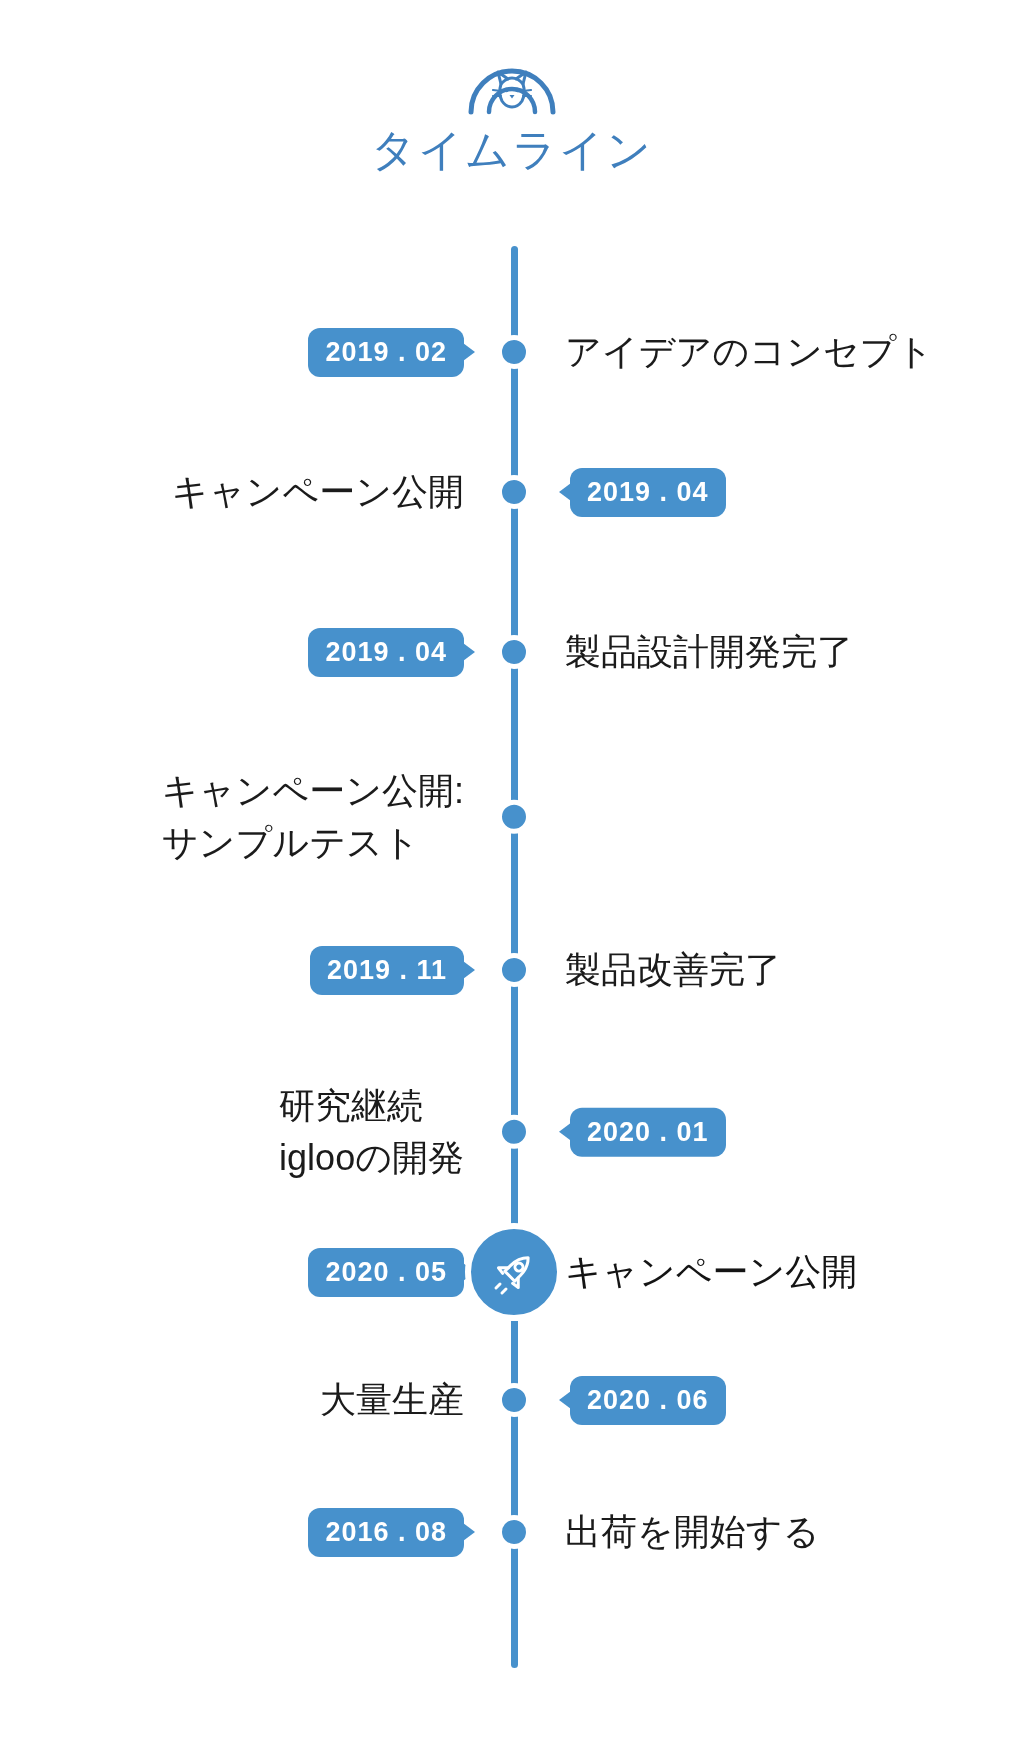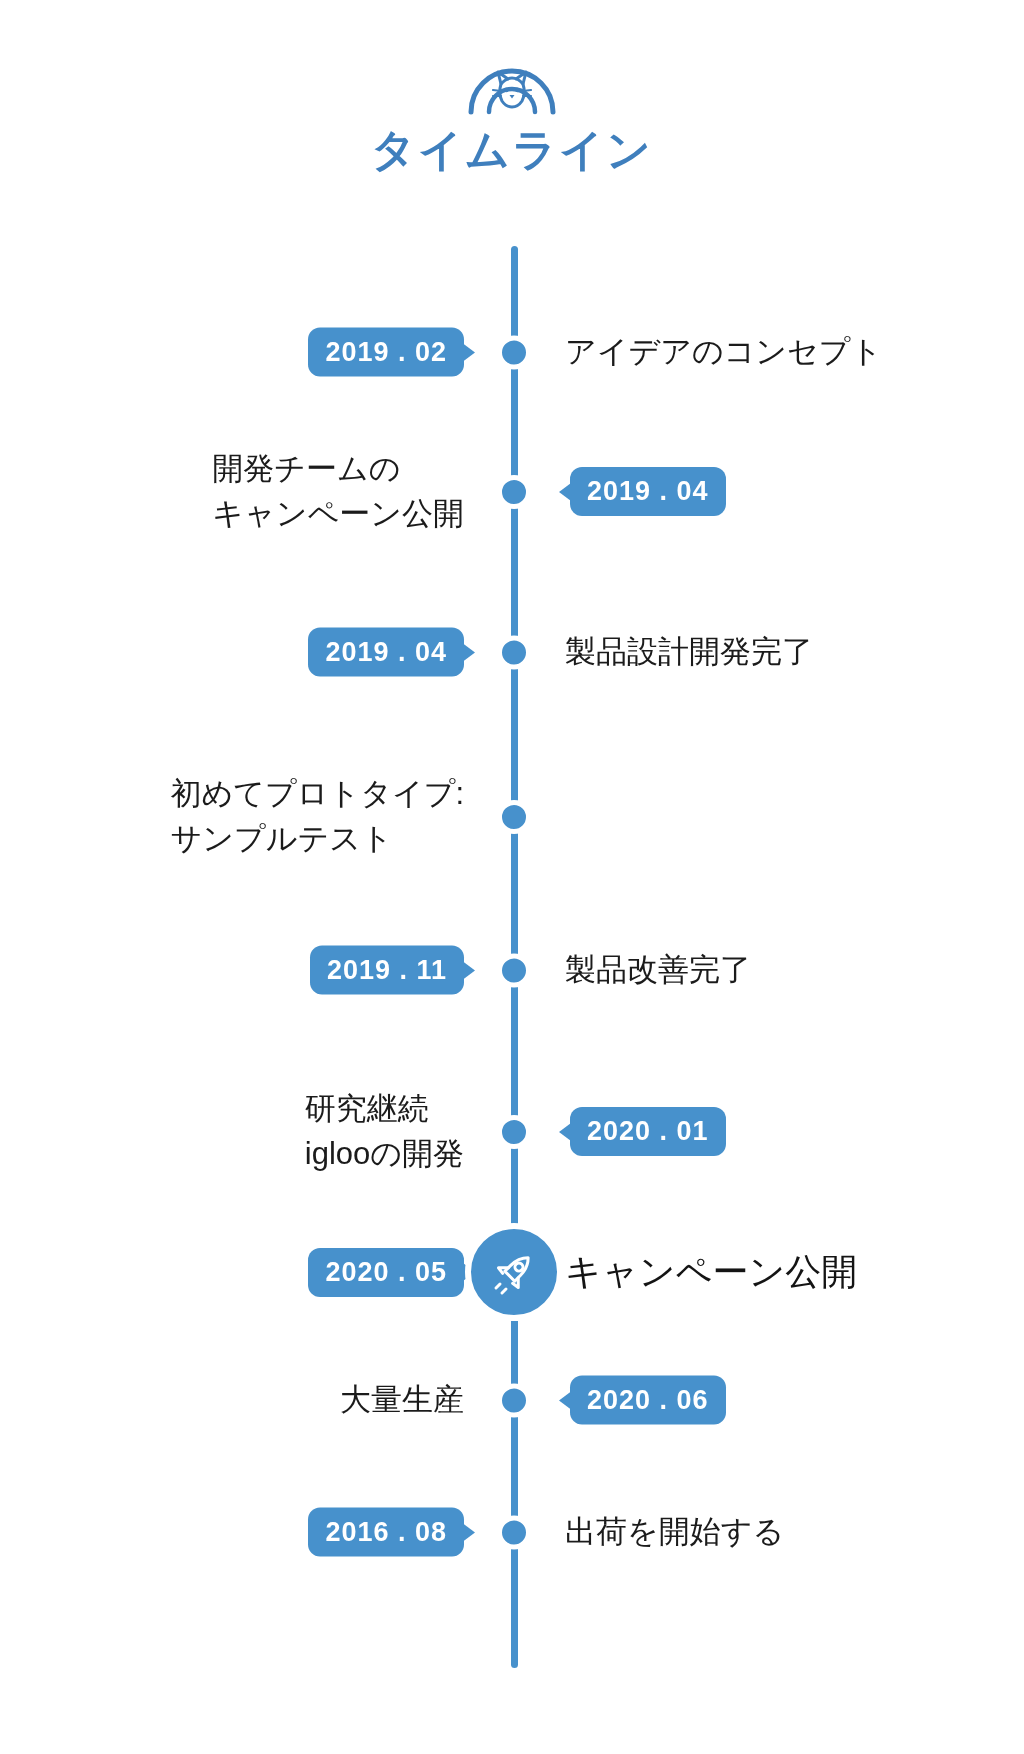--- a/index.html
+++ b/index.html
@@ -12,21 +12,21 @@
     overflow:hidden;
   }
   
   .logo-wrap{
     position:absolute;top:32px;left:50%;transform:translateX(-50%);
     width:100px;height:90px;
   }
   .page-title{
     position:absolute;top:121px;left:0;width:100%;
     text-align:center;
-    font-size:44px;font-weight:700;letter-spacing:2px;
+    font-size:44px;font-weight:400;letter-spacing:2px;
     color:#3f7fbd;
   }
   
   .spine{
     position:absolute;left:511px;top:246px;
     width:7px;height:1422px;
     background:#4791cc;border-radius:4px;
   }
   
   .row{
@@ -77,21 +77,21 @@
     border-left:12px solid #4791cc;
   }
   .badge.tail-left::after{
     content:"";position:absolute;left:-11px;top:50%;transform:translateY(-50%);
     border-top:9px solid transparent;border-bottom:9px solid transparent;
     border-right:12px solid #4791cc;
   }
   .badge.tail-left{margin-left:5px;}
   
   .label{
-    font-size:31px;line-height:1.45;font-weight:500;
+    font-size:36px;line-height:1.45;font-weight:500;
     color:#1b1b1b;text-align:left;
   }
   .label div{white-space:nowrap;}
   .milestone-label{
     font-size:36px;font-weight:400;color:#141414;white-space:nowrap;
   }
 </style>
 </head>
 <body>
 
@@ -127,21 +127,20 @@
     <div class="col-right">
       <div class="label">
           <div>アイデアのコンセプト</div>
         </div>
     </div>
   </div>
 
   <div class="row r2">
     <div class="col-left">
       <div class="label">
-        <div>開発チームの</div>
         <div>キャンペーン公開</div>
       </div>
     </div>
     <div class="col-center">
         <span class="dot"></span>
       </div>
     <div class="col-right">
       <div class="badge tail-left"><span>2019 . 04</span></div>
     </div>
   </div>
@@ -156,21 +155,21 @@
     <div class="col-right">
       <div class="label">
           <div>製品設計開発完了</div>
         </div>
     </div>
   </div>
 
   <div class="row r4">
     <div class="col-left">
       <div class="label">
-        <div>初めてプロトタイプ:</div>
+        <div>キャンペーン公開:</div>
         <div>サンプルテスト</div>
       </div>
     </div>
     <div class="col-center">
         <span class="dot"></span>
       </div>
   </div>
 
   <div class="row r5">
     <div class="col-left">

